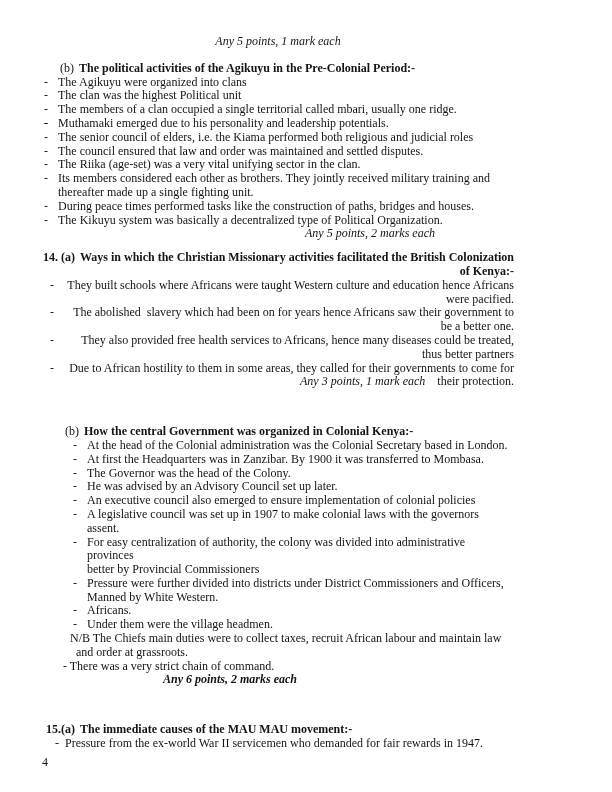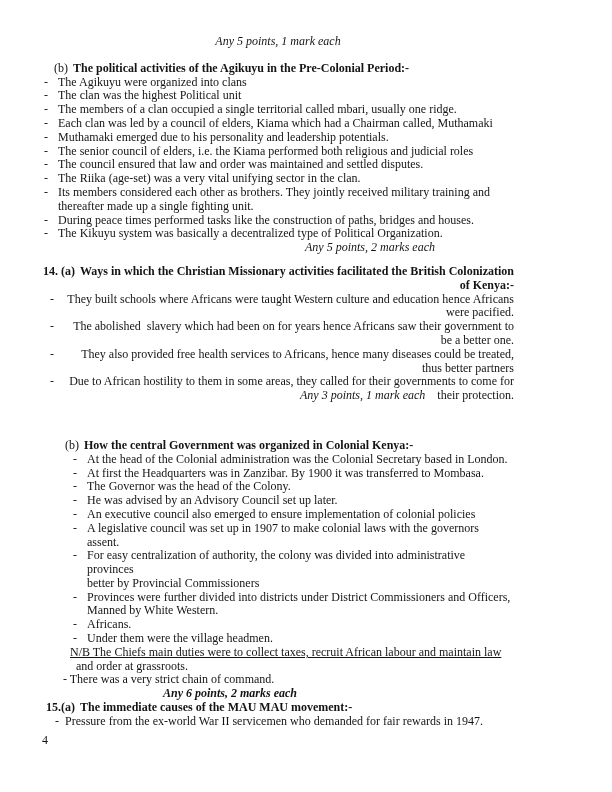--- a/index.html
+++ b/index.html
@@ -17,55 +17,55 @@
     overflow: hidden;
   }
   .ln { position: relative; white-space: pre-wrap; }
   .dash { position: absolute; top: 0; }
   
   .b13  { padding-left: 16px; } .b13  > .dash { left: 2px; }
   .b14a { padding-left: 19px; } .b14a > .dash { left: 8px; }
   .b14b { padding-left: 45px; } .b14b > .dash { left: 31px; }
   .b15  { padding-left: 23px; } .b15  > .dash { left: 13px; }
   
-  .h13  { margin-left: 12px; }
+  .h13  { margin-left: 18px; }
   .h14b { margin-left: 23px; margin-top: 36px; }
   .h15  { margin-left: 4px; }
   .sec-title { font-weight: bold; margin-left: 5px; }
   .lbl-bold { font-weight: bold; }
   .t2 { margin-left: 17px; font-weight: bold; }
   
   .note { font-style: italic; }
   .note-top { text-align: center; }
   .note-13b { margin-left: 263px; }
   .note-14b { margin-left: 121px; font-weight: bold; }
   .inline-note { position: absolute; left: 258px; top: 0; font-style: italic; white-space: pre; }
   
   .s13b { margin-top: 13px; }
   .s14a { margin-top: 10px; text-align: right; }
   .s14b { margin-top: 15px; }
-  .s15a { }
-  .nb1 { margin-left: 28px; text-decoration: underline; }
+  .s15a { margin-top: 36px; }
+  .nb1 { margin-left: 28px; }
   .nb2 { margin-left: 34px; }
   .chain { margin-left: 21px; }
   .pageno { margin-top: 5px; }
 </style>
 </head>
 <body>
 
 <div class="page">
 
   <div class="ln note note-top">Any 5 points, 1 mark each</div>
 
   <div class="s13b">
     <div class="ln h13"><span>(b)</span><span class="sec-title">The political activities of the Agikuyu in the Pre-Colonial Period:-</span></div>
     <div class="ln b13"><span class="dash">-</span><span class="txt">The Agikuyu were organized into clans</span></div>
     <div class="ln b13"><span class="dash">-</span><span class="txt">The clan was the highest Political unit</span></div>
     <div class="ln b13"><span class="dash">-</span><span class="txt">The members of a clan occupied a single territorial called mbari, usually one ridge.</span></div>
-    <div class="ln b13"><span class="dash">-</span><span class="txt">Each clan was led by a council of elders, Kiama which had a Chairman called, Muthamaki</span></div>
+    <div class="ln b13"><span class="dash">-</span></div>
     <div class="ln b13"><span class="dash">-</span><span class="txt">Muthamaki emerged due to his personality and leadership potentials.</span></div>
     <div class="ln b13"><span class="dash">-</span><span class="txt">The senior council of elders, i.e. the Kiama performed both religious and judicial roles</span></div>
     <div class="ln b13"><span class="dash">-</span><span class="txt">The council ensured that law and order was maintained and settled disputes.</span></div>
     <div class="ln b13"><span class="dash">-</span><span class="txt">The Riika (age-set) was a very vital unifying sector in the clan.</span></div>
     <div class="ln b13"><span class="dash">-</span><span class="txt">Its members considered each other as brothers. They jointly received military training and</span></div>
     <div class="ln b13"><span class="txt">thereafter made up a single fighting unit.</span></div>
     <div class="ln b13"><span class="dash">-</span><span class="txt">During peace times performed tasks like the construction of paths, bridges and houses.</span></div>
     <div class="ln b13"><span class="dash">-</span><span class="txt">The Kikuyu system was basically a decentralized type of Political Organization.</span></div>
     <div class="ln note note-13b">Any 5 points, 2 marks each</div>
   </div>
@@ -86,21 +86,21 @@
   <div class="s14b">
     <div class="ln h14b"><span>(b)</span><span class="sec-title">How the central Government was organized in Colonial Kenya:-</span></div>
     <div class="ln b14b"><span class="dash">-</span><span class="txt">At the head of the Colonial administration was the Colonial Secretary based in London.</span></div>
     <div class="ln b14b"><span class="dash">-</span><span class="txt">At first the Headquarters was in Zanzibar. By 1900 it was transferred to Mombasa.</span></div>
     <div class="ln b14b"><span class="dash">-</span><span class="txt">The Governor was the head of the Colony.</span></div>
     <div class="ln b14b"><span class="dash">-</span><span class="txt">He was advised by an Advisory Council set up later.</span></div>
     <div class="ln b14b"><span class="dash">-</span><span class="txt">An executive council also emerged to ensure implementation of colonial policies</span></div>
     <div class="ln b14b"><span class="dash">-</span><span class="txt">A legislative council was set up in 1907 to make colonial laws with the governors assent.</span></div>
     <div class="ln b14b"><span class="dash">-</span><span class="txt">For easy centralization of authority, the colony was divided into administrative provinces</span></div>
     <div class="ln b14b"><span class="txt">better by Provincial Commissioners</span></div>
-    <div class="ln b14b"><span class="dash">-</span><span class="txt">Provinces were further divided into districts under District Commissioners and Officers,</span></div>
+    <div class="ln b14b"><span class="dash">-</span><span class="txt">Pressure were further divided into districts under District Commissioners and Officers,</span></div>
     <div class="ln b14b"><span class="txt">Manned by White Western.</span></div>
     <div class="ln b14b"><span class="dash">-</span></div>
     <div class="ln b14b"><span class="txt">Africans.</span></div>
     <div class="ln b14b"><span class="dash">-</span><span class="txt">Under them were the village headmen.</span></div>
     <div class="ln nb1">N/B The Chiefs main duties were to collect taxes, recruit African labour and maintain law</div>
     <div class="ln nb2">and order at grassroots.</div>
     <div class="ln chain">- There was a very strict chain of command.</div>
     <div class="ln note note-14b">Any 6 points, 2 marks each</div>
   </div>
 

